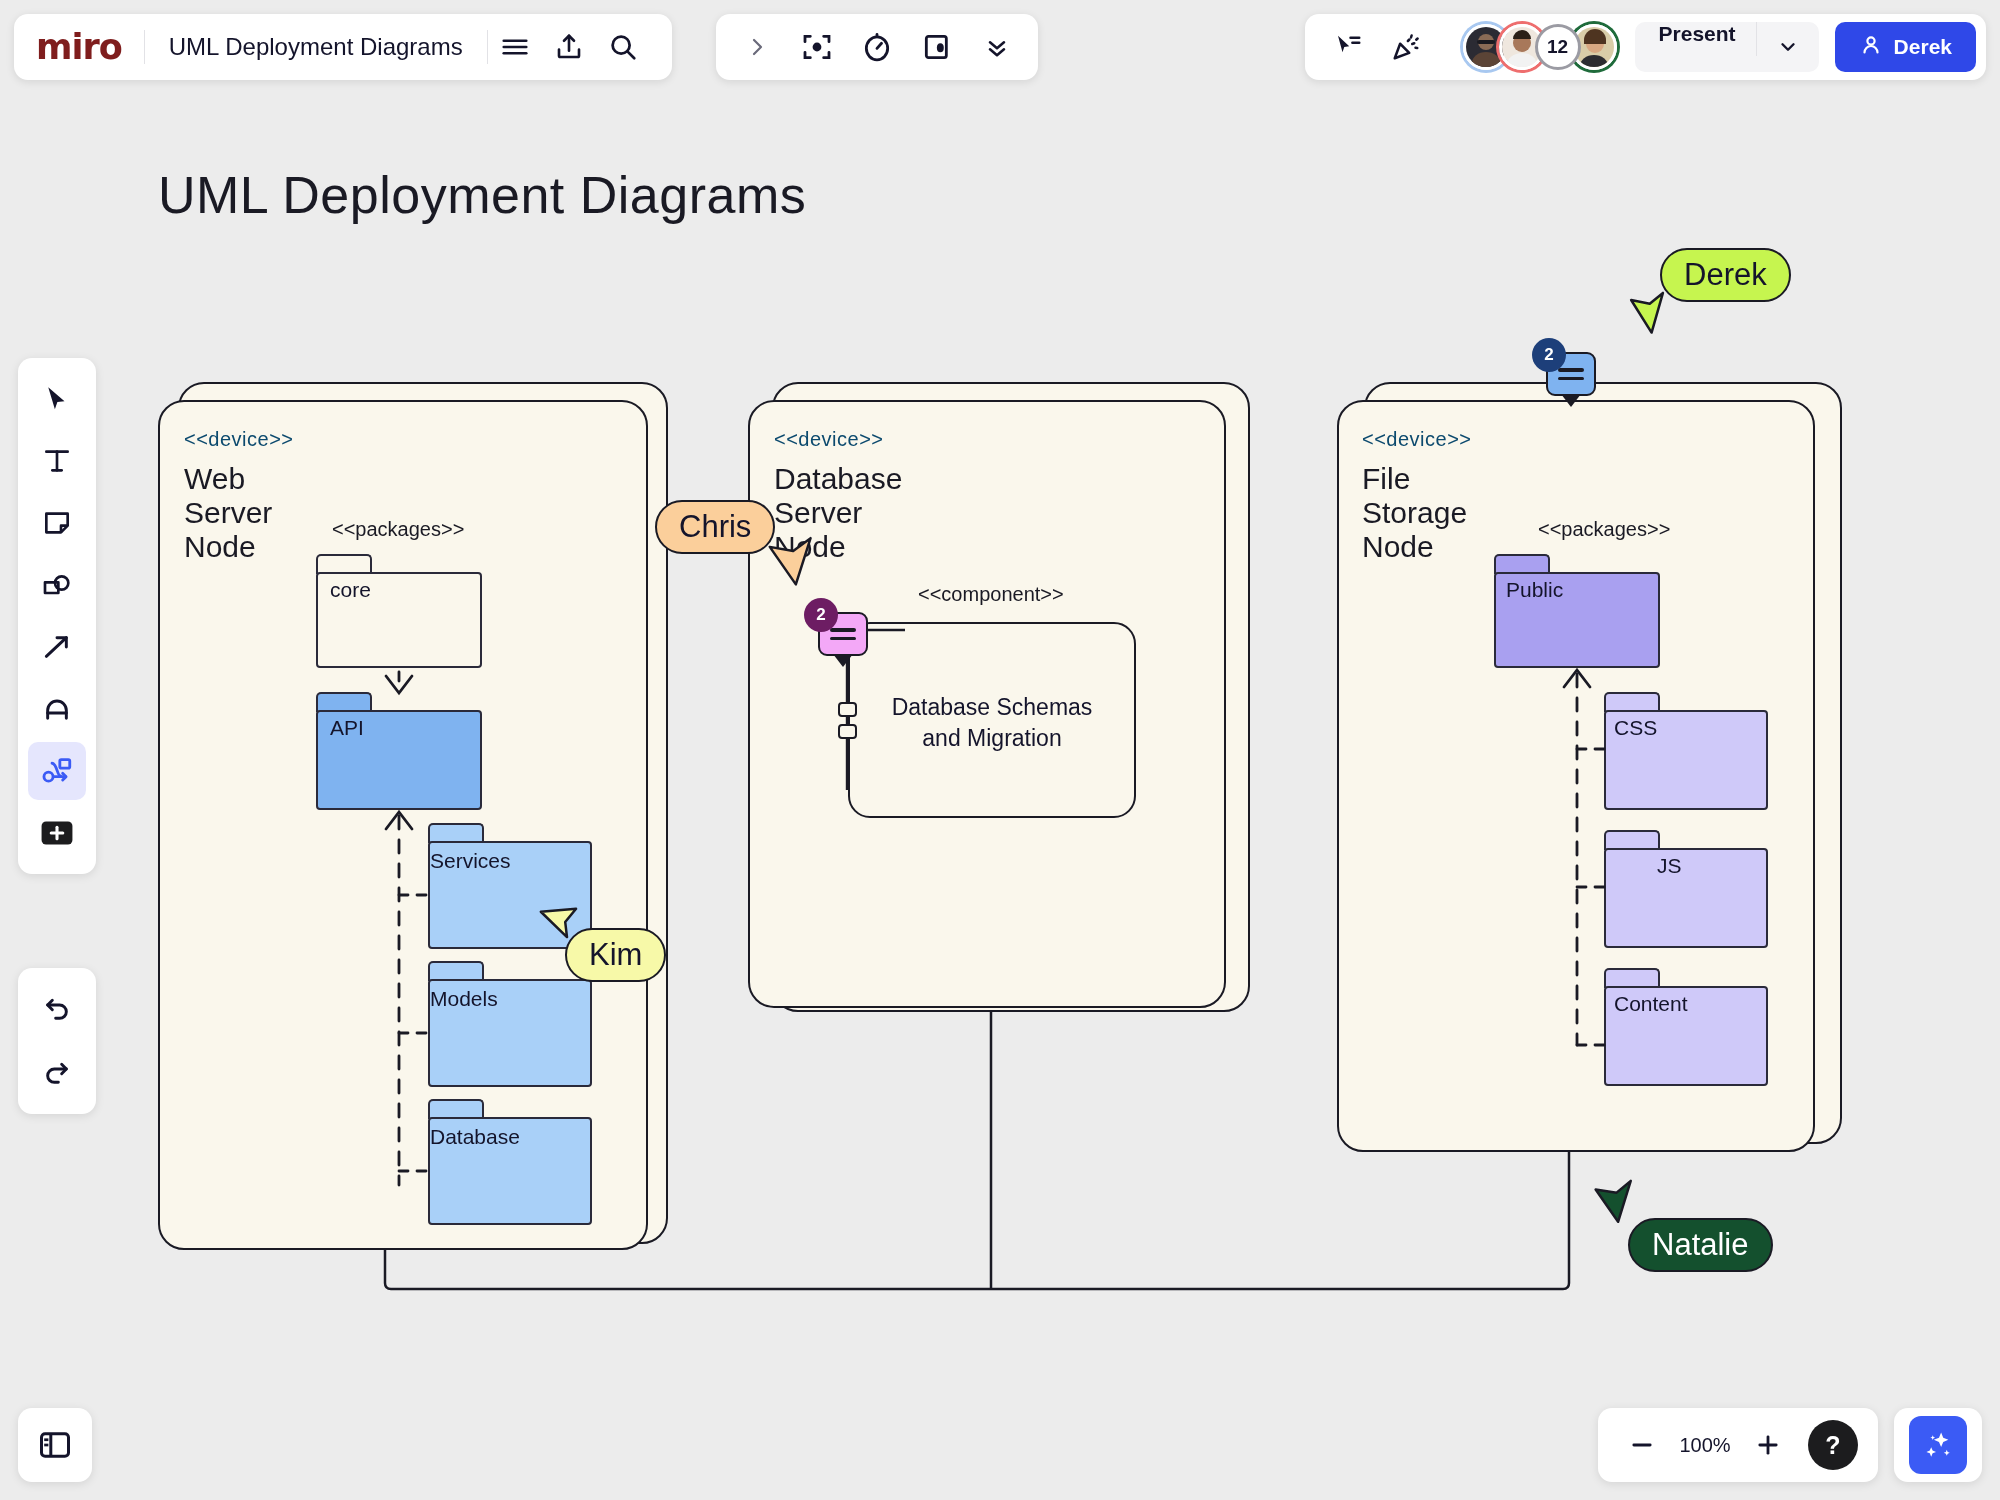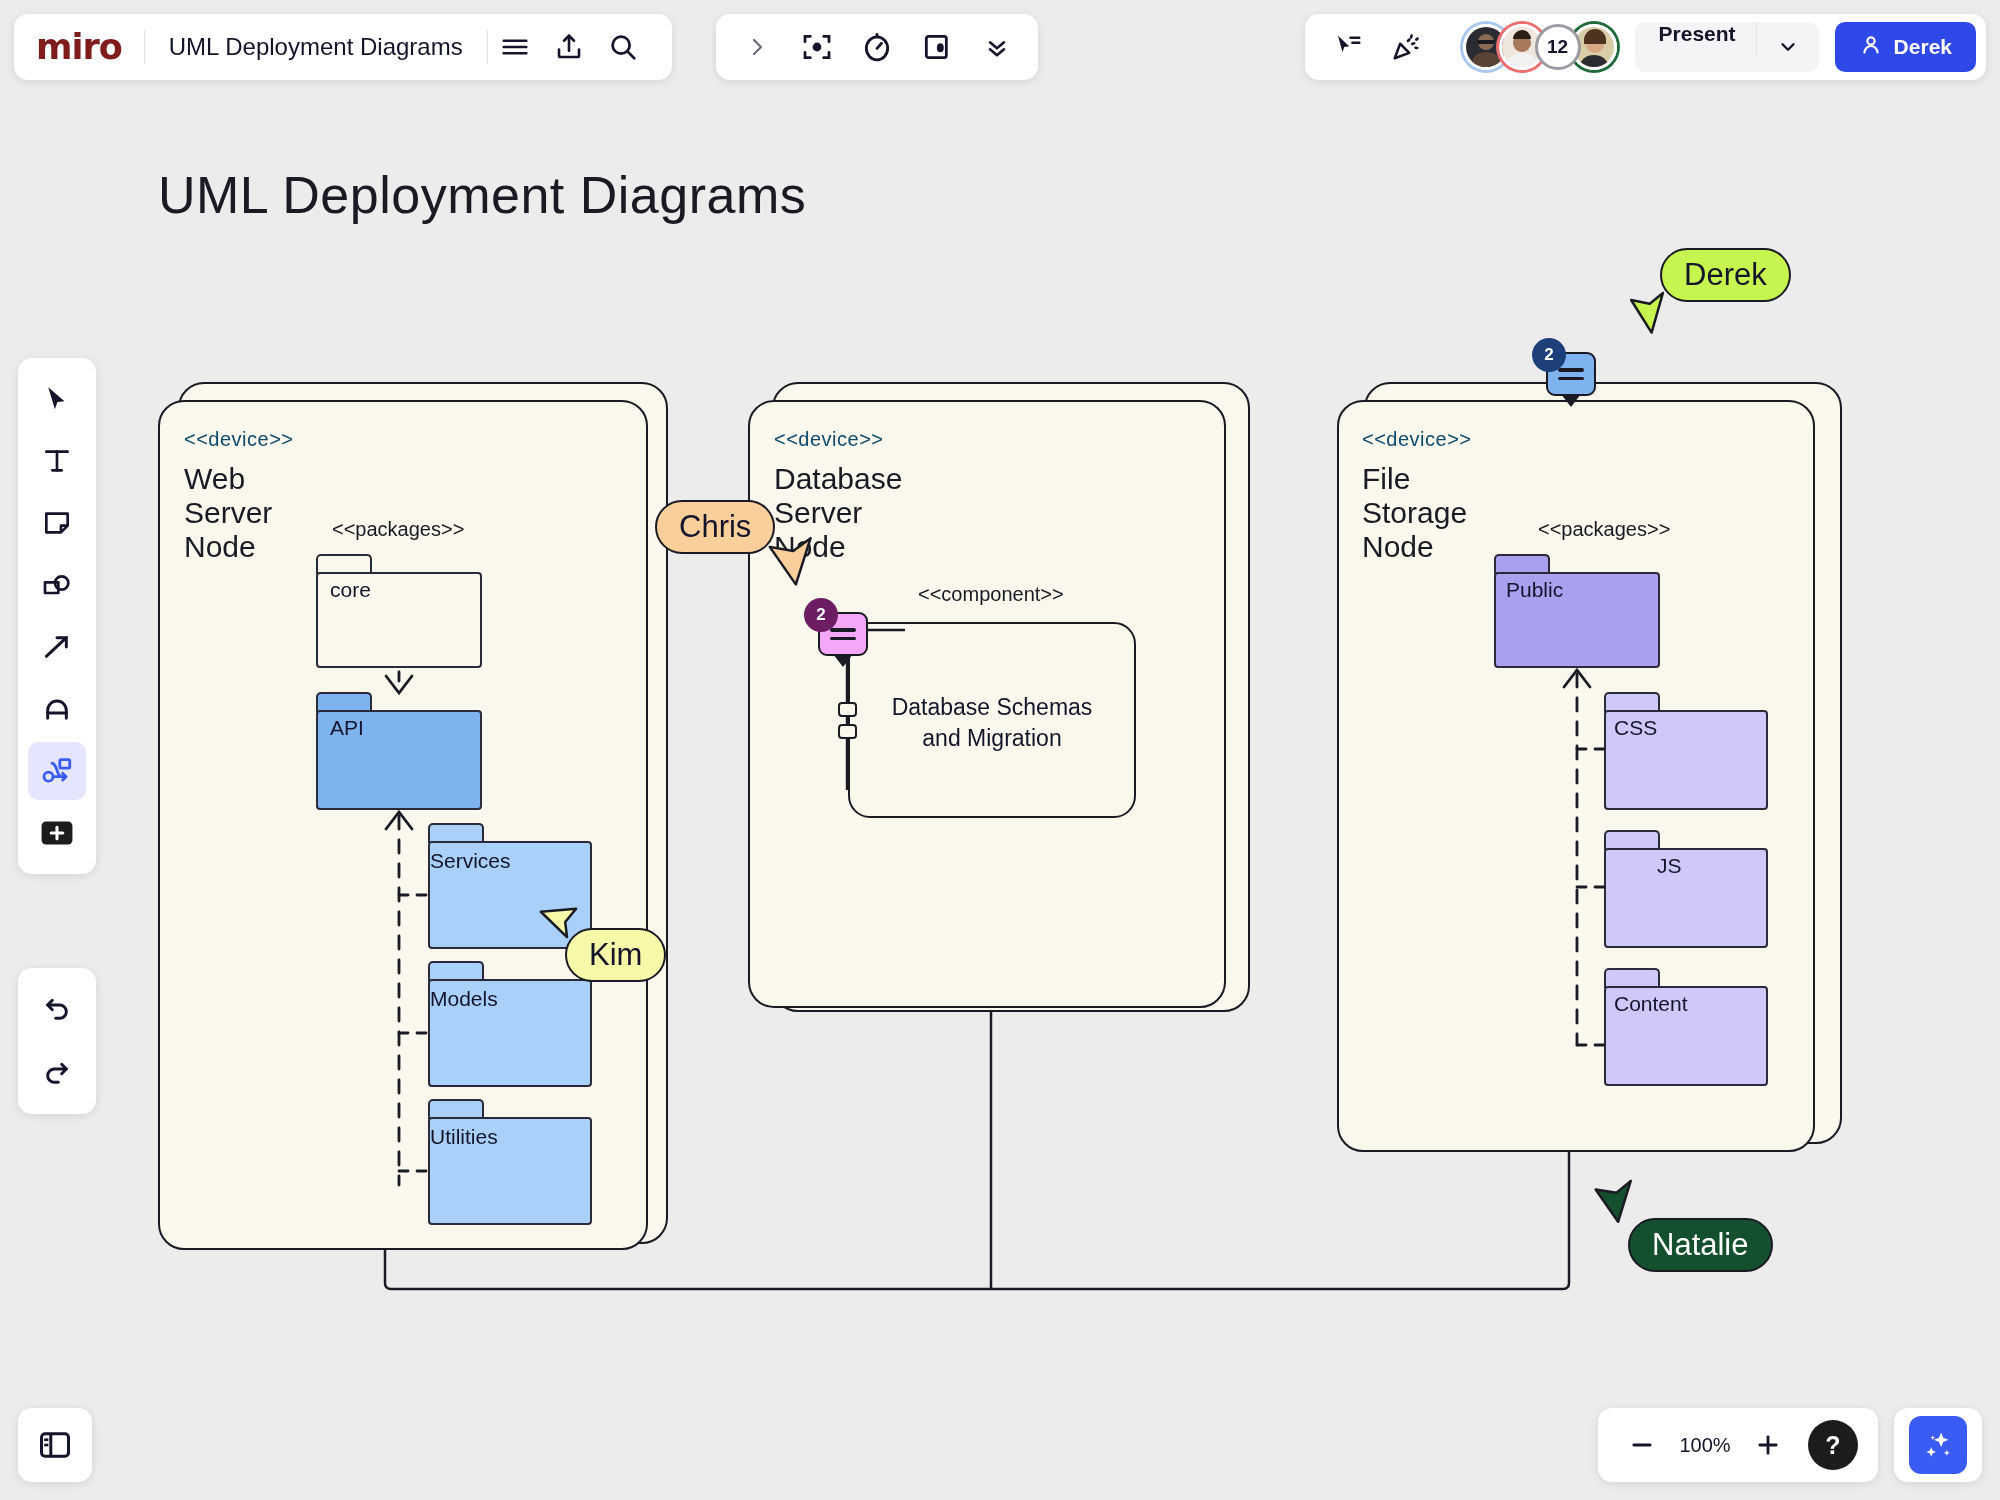--- a/index.html
+++ b/index.html
@@ -345,21 +345,21 @@
 
     <div class="pkg">
       <div class="pkg-tab" style="left:428px; top:961px; width:56px; background:#a9d0f8;"></div>
       <div class="pkg-body" style="left:428px; top:979px; width:164px; height:108px; background:#a9d0f8;"></div>
       <div class="pkg-lbl" style="left:430px; top:987px;">Models</div>
     </div>
 
     <div class="pkg">
       <div class="pkg-tab" style="left:428px; top:1099px; width:56px; background:#a9d0f8;"></div>
       <div class="pkg-body" style="left:428px; top:1117px; width:164px; height:108px; background:#a9d0f8;"></div>
-      <div class="pkg-lbl" style="left:430px; top:1125px;">Utilities</div>
+      <div class="pkg-lbl" style="left:430px; top:1125px;">Database</div>
     </div>
 
     <svg class="overlay">
       <g stroke="#1a1a24" stroke-width="2.8" fill="none" stroke-linecap="round">
         <path d="M399 672 L399 688" stroke-dasharray="9 8"></path>
         <path d="M386 676 L399 693 L412 676"></path>
         <path d="M386 829 L399 812 L412 829"></path>
         <path d="M399 816 L399 1185" stroke-dasharray="13 11"></path>
         <path d="M399 895 L428 895" stroke-dasharray="9 9"></path>
         <path d="M399 1033 L428 1033" stroke-dasharray="9 9"></path>

